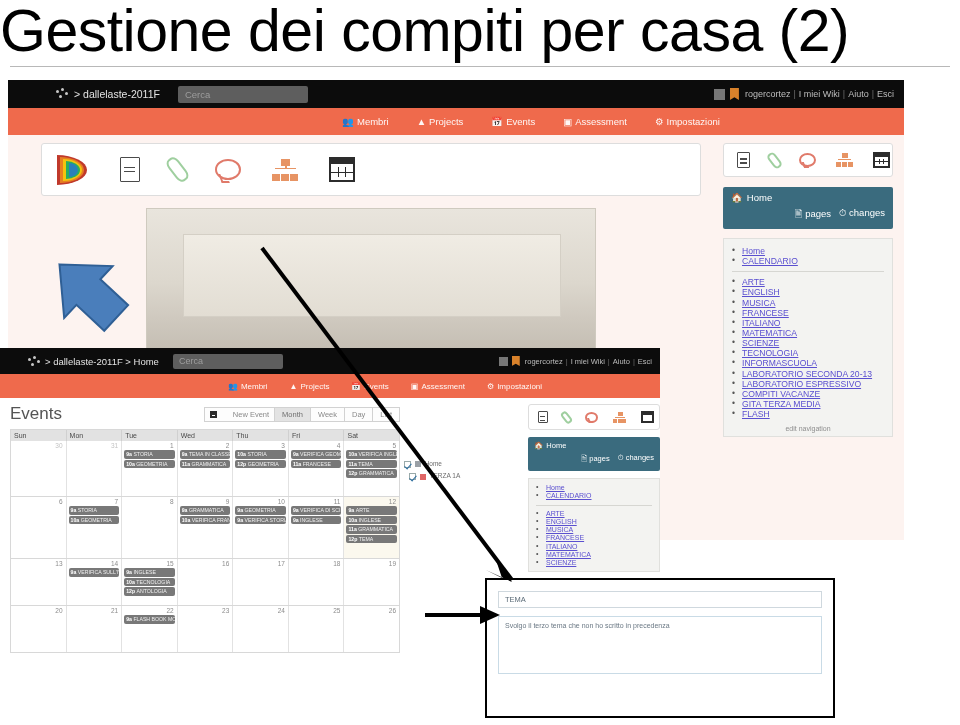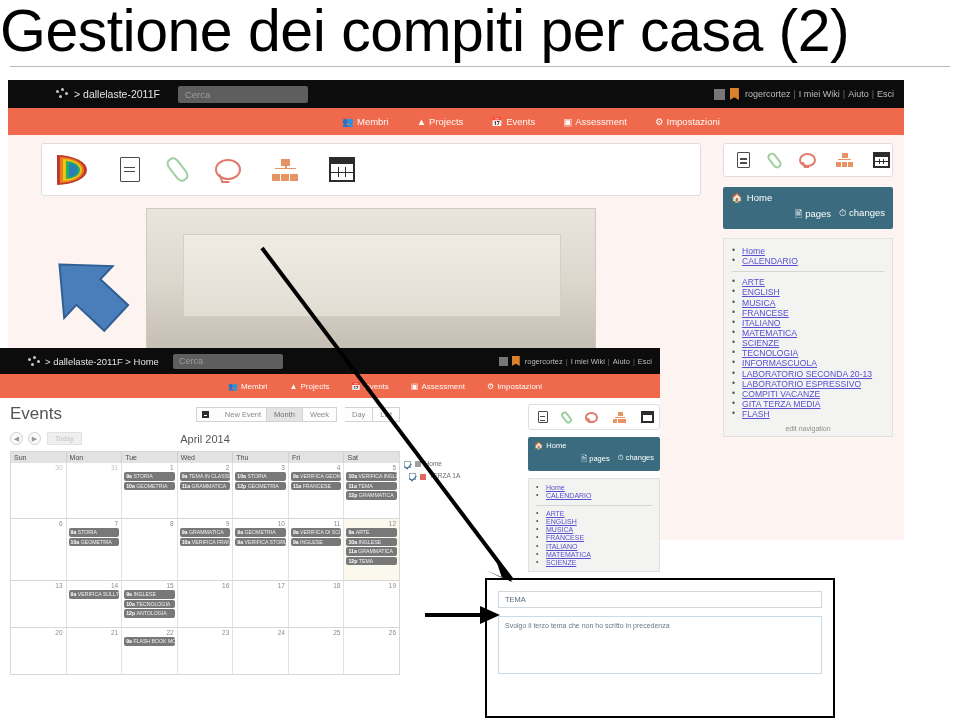--- a/index.html
+++ b/index.html
@@ -464,31 +464,25 @@
 
       <div style="display:flex; align-items:center;">
         <span class="events-title" style="font-size:17px;">Events</span>
         <span style="margin-left:auto; display:flex; align-items:center; font-size:7.5px;">
           <span class="btn" style="height:15px; padding:0 5px; gap:16px;">
             <span class="ic ic-cal" style="width:7px;height:7px;"></span>
             <span>New Event</span>
           </span>
           <span class="btn active" style="height:15px; padding:0 7px; border-left:none;">Month</span>
           <span class="btn" style="height:15px; padding:0 7px; border-left:none;">Week</span>
-          <span class="btn" style="height:15px; padding:0 7px; border-left:none;margin-left:8px;">Day</span>
+          <span class="btn" style="height:15px; padding:0 7px; border-left:none;">Day</span>
           <span class="btn" style="height:15px; padding:0 7px; border-left:none;">List</span>
         </span>
       </div>
 
-      <div style="display:flex; align-items:center; margin-top:7px; position:relative; height:15px;">
-        <span class="circlebtn" style="width:13px;height:13px;font-size:7px;">◀</span>
-        <span class="circlebtn" style="width:13px;height:13px;font-size:7px;margin-left:5px;">▶</span>
-        <span class="btn" style="height:13px;padding:0 7px;margin-left:6px;font-size:7px;color:#c5c5c5;background:#efefef;border-color:#e2e2e2;">Today</span>
-        <span class="cal-month" style="position:absolute; left:0; right:0; font-size:11px;">April 2014</span>
-      </div>
 
       <div class="cal-grid" style="margin-top:5px;">
         <div class="cal-head" style="font-size:7px;">
           <div style="padding:2px 0 2px 3px;">Sun</div>
           <div style="padding:2px 0 2px 3px;">Mon</div>
           <div style="padding:2px 0 2px 3px;">Tue</div>
           <div style="padding:2px 0 2px 3px;">Wed</div>
           <div style="padding:2px 0 2px 3px;">Thu</div>
           <div style="padding:2px 0 2px 3px;">Fri</div>
           <div style="padding:2px 0 2px 3px;">Sat</div>

